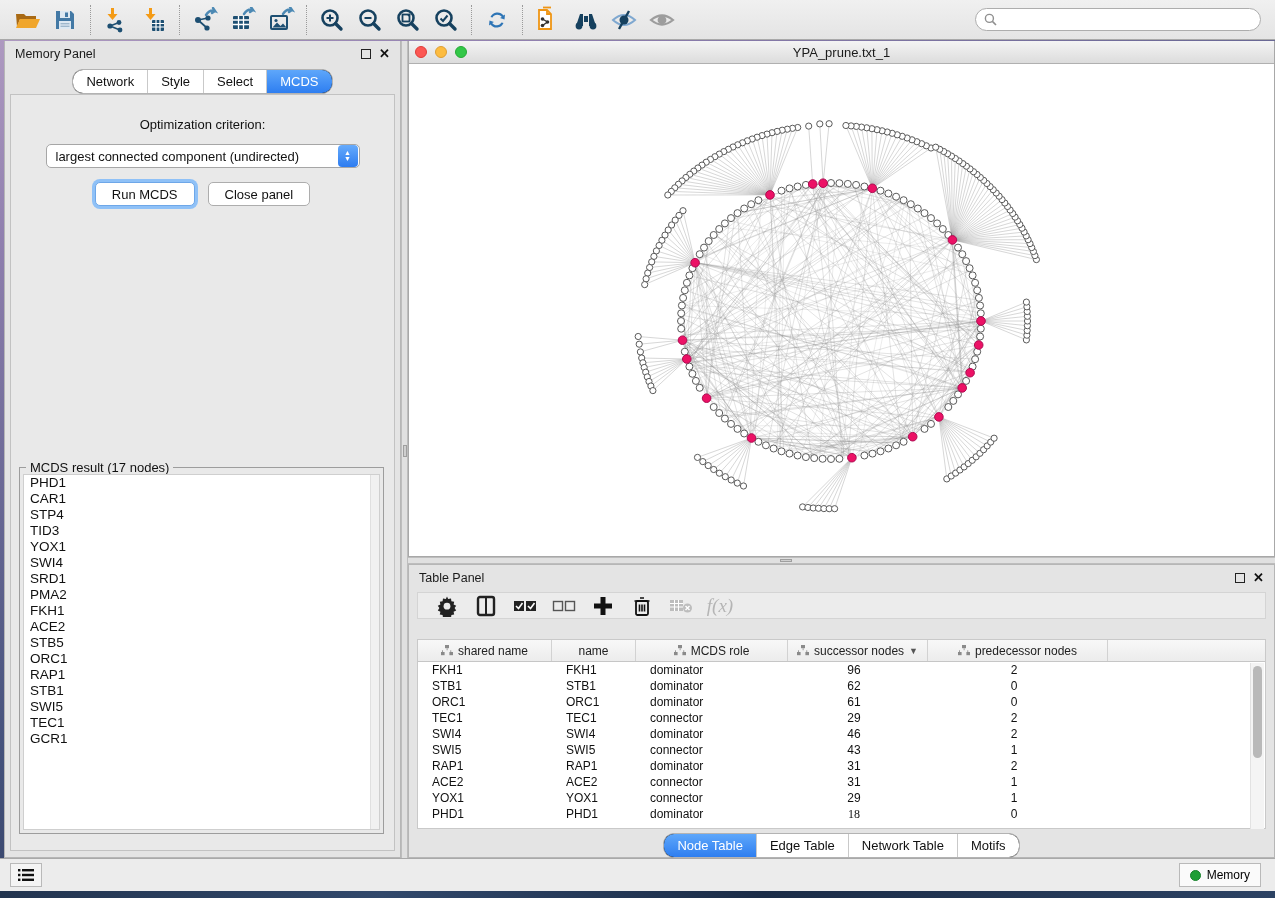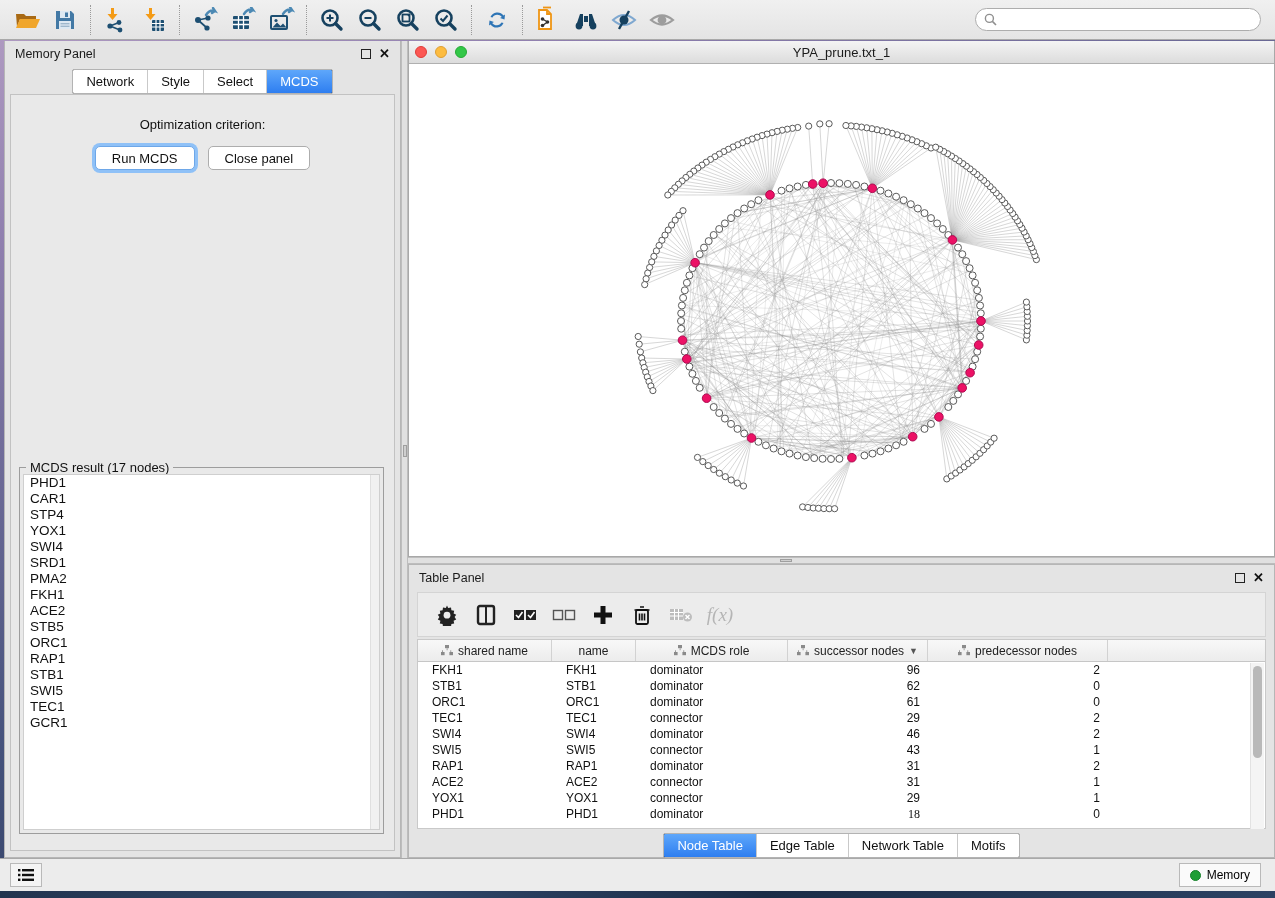--- a/index.html
+++ b/index.html
@@ -22,21 +22,21 @@
   
   .main { position:absolute; left:0; top:41px; width:1275px; height:817px; }
 
   
   .control-panel { position:absolute; left:4px; top:0; width:397px; height:817px; background:#e4e4e4; border:1px solid #b6b6b6; border-top:none; }
   .cp-header { height:26px; display:flex; align-items:center; padding:0 10px; font-size:12.5px; color:#1a1a1a; }
   .panel-winbtns { margin-left:auto; display:flex; gap:8px; align-items:center; }
   .float-glyph { width:10px; height:10px; border:1.6px solid #222; }
   .close-glyph { font-size:13px; font-weight:bold; color:#111; line-height:10px; }
   .cp-tabs { display:flex; justify-content:center; margin-top:2px; }
-  .tabgroup { display:flex; background:#000000; border:1px solid #b3b3b3; border-radius:2px; overflow:hidden; }
+  .tabgroup { display:flex; background:#000000; border:1px solid #b3b3b3; border-radius:11px; overflow:hidden; }
   .tabgroup .tab { padding:4px 13px; font-size:13px; color:#111; border-right:1px solid #c9c9c9; background:#fff; }
   .tabgroup .tab:last-child { border-right:none; }
   .tabgroup .tab.active { background:linear-gradient(#5ea7fb,#2e7ef0); color:#fff; }
   .cp-body { position:absolute; left:5px; right:5px; top:53px; bottom:6px; background:#e9e9e9; border:1px solid #c2c2c2; }
   .opt-label { text-align:center; font-size:13px; margin-top:22px; color:#111; }
   .dropdown { margin:12px auto 0; width:314px; height:24px; background:#fff; border:1px solid #a6a6a6; border-radius:5px;
     display:flex; align-items:center; font-size:13px; color:#111; position:relative; }
   .dropdown .dd-text { padding-left:9px; flex:1; }
   .dd-stepper { width:20px; height:22px; border-radius:4px; background:linear-gradient(#66abfc,#2d7cf0);
     display:flex; flex-direction:column; align-items:center; justify-content:center; margin-right:1px; }
@@ -65,33 +65,33 @@
   .light { width:12px; height:12px; border-radius:50%; }
   .light.red { background:#fc5753; border:1px solid #df3d38; }
   .light.yellow { background:#fdbc40; border:1px solid #de9f34; }
   .light.green { background:#33c748; border:1px solid #27aa35; }
   .nw-title { position:absolute; left:0; right:0; text-align:center; font-size:13px; color:#1b1b1b; }
   #network-canvas { display:block; }
 
   
   .table-panel { position:absolute; left:408px; top:523px; width:867px; height:294px; background:#e4e4e4; border:1px solid #b6b6b6; }
   .tp-header { height:25px; display:flex; align-items:center; padding:0 10px; font-size:12.5px; color:#1a1a1a; }
-  .tp-toolbar { position:absolute; left:8px; right:8px; top:27px; height:45px; background:#ececec;
+  .tp-toolbar { position:absolute; left:8px; right:8px; top:27px; height:27px; background:#ececec;
     border:1px solid #d4d4d4; display:flex; align-items:center; gap:9px; padding:0 14px; }
   .tp-tool { width:30px; height:30px; display:flex; align-items:center; justify-content:center; }
   .fx { font-family:"Liberation Serif", serif; font-style:italic; font-size:19px; color:#b5b5b5; }
   .grid-wrap { position:absolute; left:8px; right:8px; top:74px; height:190px; background:#fff; border:1px solid #c9c9c9; }
   .grid-head { display:flex; height:22px; background:linear-gradient(#f8f8f8,#ececec); border-bottom:1px solid #c6c6c6; }
   .gh-cell { display:flex; align-items:center; justify-content:center; gap:5px; font-size:12px; color:#222;
     border-right:1px solid #d2d2d2; }
   .gh-cell .chev { font-size:9px; color:#555; }
   .grid-body { position:relative; }
   .grow { display:flex; height:16px; }
   .gcell { font-size:12px; color:#111; line-height:16px; white-space:nowrap; overflow:hidden; }
-  .gcell.num { text-align:right; }
+  .gcell.num { text-align:center; }
   .vscroll { position:absolute; right:1px; top:23px; width:14px; height:166px; background:#f4f4f4; border-left:1px solid #e2e2e2; }
   .vscroll .thumb { position:absolute; left:2px; top:3px; width:9px; height:92px; background:#b9b9b9; border-radius:5px; }
   .tp-tabs { position:absolute; left:0; right:0; top:268px; display:flex; justify-content:center; }
 
   
   .status-bar { position:absolute; left:0; top:858px; width:1275px; height:33px; background:#ececec; border-top:1px solid #a9a9a9;
     display:flex; align-items:center; padding:0 10px; }
   .sb-btn { width:32px; height:24px; background:#f4f4f4; border:1px solid #b9b9b9; display:flex; align-items:center; justify-content:center; }
   .memory-btn { margin-left:auto; height:24px; background:#fafafa; border:1px solid #b9b9b9; display:flex; align-items:center; gap:6px;
     padding:0 10px; font-size:12px; color:#000000; margin-right:4px; }
@@ -263,30 +263,38 @@
       <div class="cp-tabs">
         <div class="tabgroup">
           <div class="tab">Network</div>
           <div class="tab">Style</div>
           <div class="tab">Select</div>
           <div class="tab active">MCDS</div>
         </div>
       </div>
       <div class="cp-body">
         <div class="opt-label">Optimization criterion:</div>
+        <div class="dropdown">
+          <span class="dd-text">largest connected component (undirected)</span>
+          <span class="dd-stepper">
+              <span>▲</span>
+              <span>▼</span>
+            </span>
+        </div>
         <div class="cp-buttons">
           <div class="btn focused">Run MCDS</div>
           <div class="btn">Close panel</div>
         </div>
         <div class="result-group">
           <span class="result-legend">MCDS result (17 nodes)</span>
           <div class="result-list" id="mcds-list">
               <div class="list-item">PHD1</div>
               <div class="list-item">CAR1</div>
               <div class="list-item">STP4</div>
+              <div class="list-item">TID3</div>
               <div class="list-item">YOX1</div>
               <div class="list-item">SWI4</div>
               <div class="list-item">SRD1</div>
               <div class="list-item">PMA2</div>
               <div class="list-item">FKH1</div>
               <div class="list-item">ACE2</div>
               <div class="list-item">STB5</div>
               <div class="list-item">ORC1</div>
               <div class="list-item">RAP1</div>
               <div class="list-item">STB1</div>

